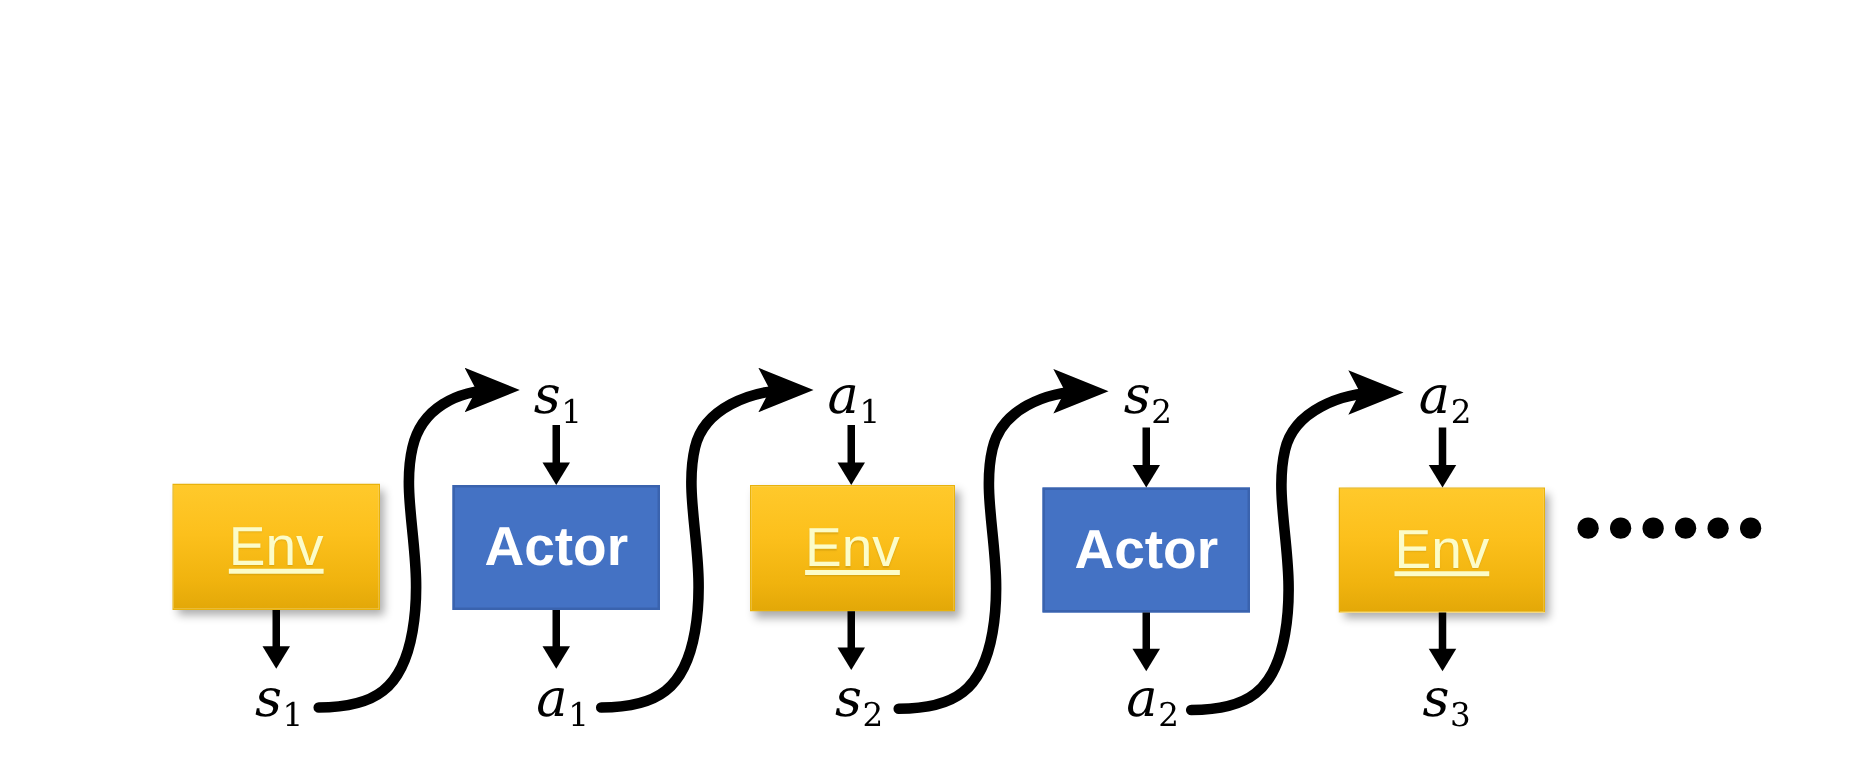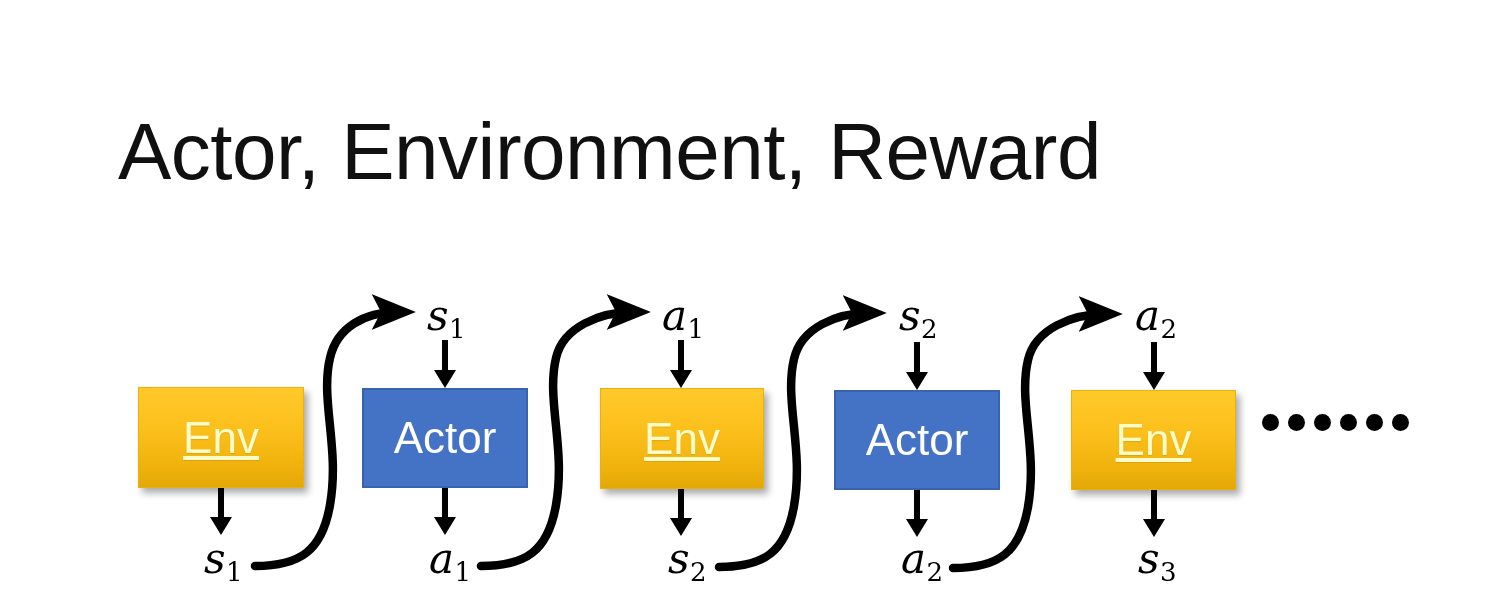--- a/index.html
+++ b/index.html
@@ -67,20 +67,21 @@
     border: 1px solid #E8B20C;
     box-shadow: 4px 5px 7px rgba(0,0,0,0.33);
     text-shadow: 0 1px 1px rgba(150,110,0,0.25);
     text-decoration: underline;
   }
   .node.actor {
     background: #4472C4;
     color: #FFFFFF;
     border: 2px solid #3A63AE;
     box-shadow: none;
+    font-weight: bold;
   }
 
   
   .varrow {
     position: absolute;
     width: 0;
     height: 0;
   }
   .varrow .shaft {
     position: absolute;
@@ -133,21 +134,20 @@
     height: 17px;
     border-radius: 50%;
     background: #000000;
   }
 </style>
 </head>
 <body>
 
 <div id="slide">
 
-  <div id="slide-title">Actor, Environment, Reward</div>
 
   <div id="diagram">
 
     <svg id="curve-layer" viewBox="0 0 1500 608">
       <defs>
         <marker id="arrowhead" markerWidth="5.2" markerHeight="4.2" refX="3.1" refY="2.1" orient="auto" markerUnits="strokeWidth">
           <path d="M0,0 L5.2,2.1 L0,4.2 L1.1,2.1 Z" fill="#000000"></path>
         </marker>
       </defs>
 

